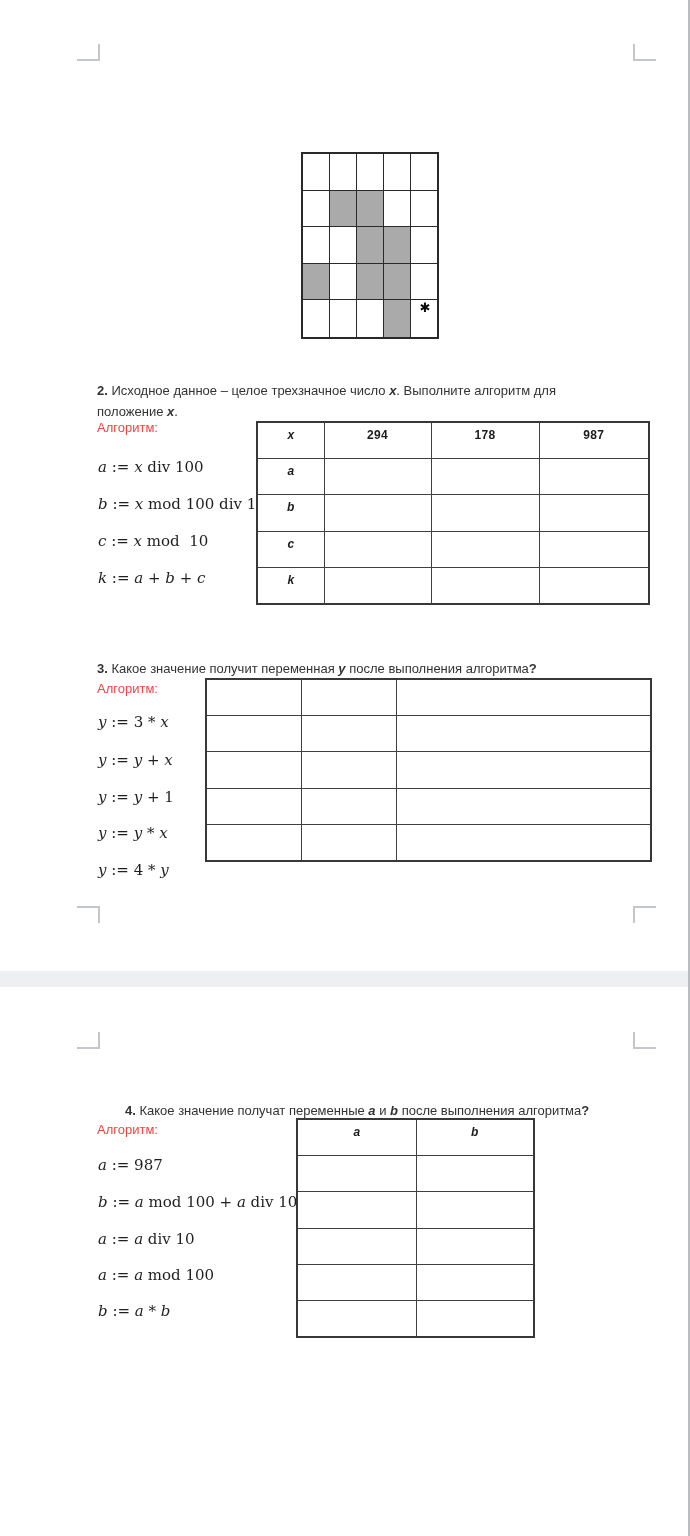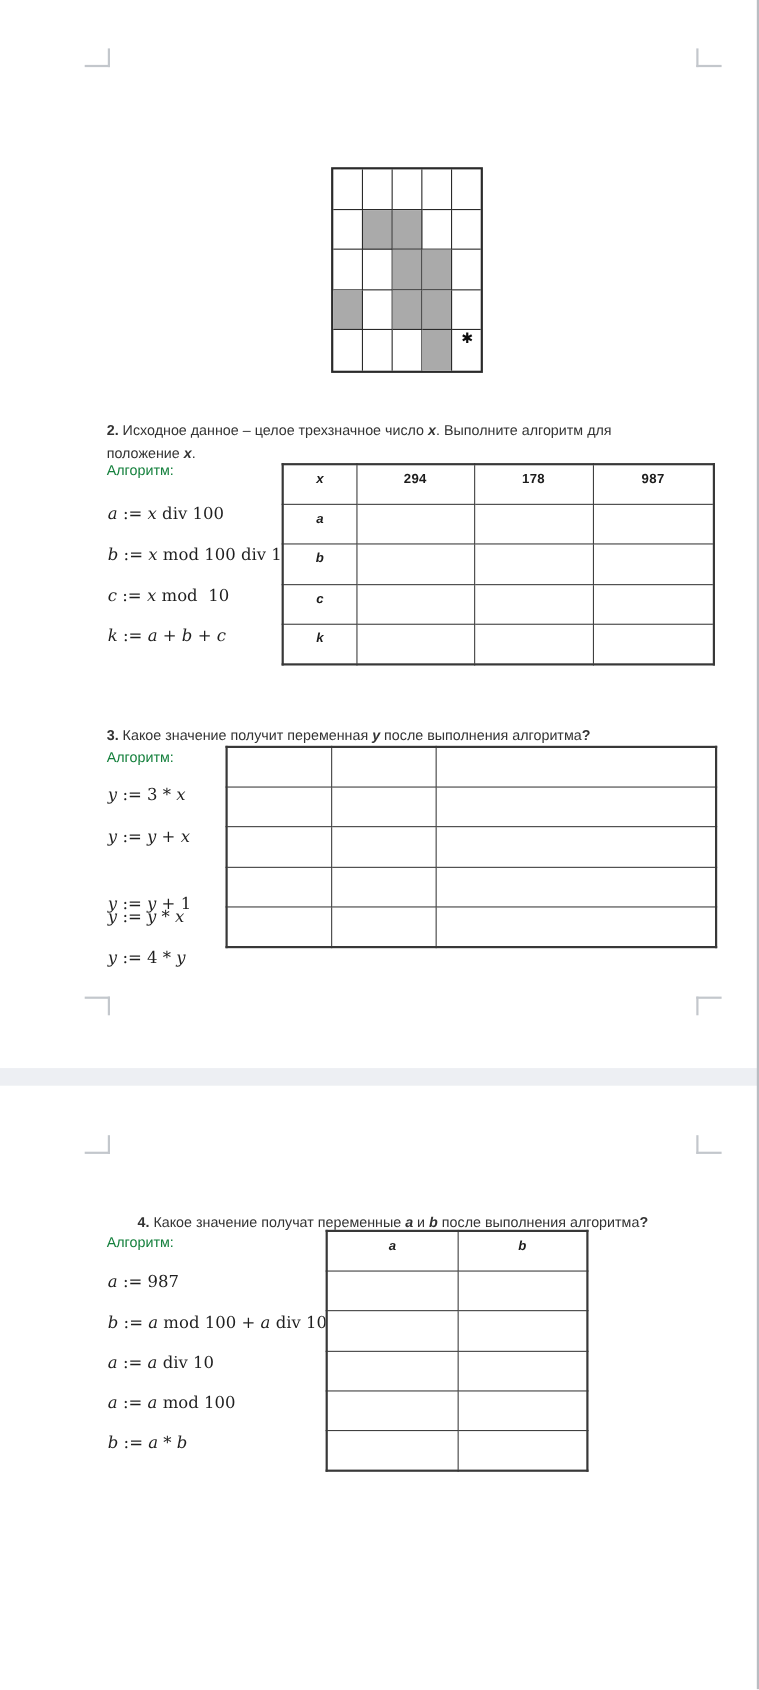--- a/index.html
+++ b/index.html
@@ -19,21 +19,21 @@
 
   .title{position:absolute;top:59px;left:0;width:690px;text-align:center;
     font-size:16px;font-weight:700;color:#272727;letter-spacing:.2px;}
 
   .para{position:absolute;left:97px;width:536px;font-size:13px;line-height:21px;color:#333;}
   .para .num{font-weight:700;font-style:normal;}
   .var{font-weight:700;font-style:italic;}
   .bold{font-weight:700;}
   .nowrap{white-space:nowrap;width:580px;}
 
-  .alg-label{position:absolute;left:97px;font-size:13px;color:#15803d;}
+  .alg-label{position:absolute;left:97px;font-size:13px;color:#ef4444;}
 
   .alg{position:absolute;left:98px;font-family:"DejaVu Serif","Liberation Serif",serif;
     font-size:15px;color:#1f1f1f;white-space:pre;}
   .alg i{font-family:"DejaVu Serif","Liberation Serif",serif;}
 
   
   .robot-grid{position:absolute;left:301px;top:152px;display:grid;
     grid-template-columns:repeat(5,26.9px);grid-auto-rows:36.6px;
     border:2px solid #2a2a2a;background:#ffffff;}
   .robot-grid .cell{border-right:1.6px solid #2a2a2a;border-bottom:1.6px solid #2a2a2a;position:relative;}
@@ -144,21 +144,21 @@
   </tbody>
     </table>
 
   <p class="para nowrap" style="top:645px;">
     <span class="num">3.</span><span> Какое значение получит переменная </span><span class="var">y</span><span> после выполнения алгоритма</span><span class="bold">?</span>
   </p>
 
   <div class="alg-label" style="top:681px;">Алгоритм:</div>
   <div class="alg" style="top:713px;"><i>y</i> := 3 * <i>x</i></div>
   <div class="alg" style="top:751px;"><i>y</i> := <i>y</i> + <i>x</i></div>
-  <div class="alg" style="top:812px;"><i>y</i> := <i>y</i> + 1</div>
+  <div class="alg" style="top:788px;"><i>y</i> := <i>y</i> + 1</div>
   <div class="alg" style="top:824px;"><i>y</i> := <i>y</i> * <i>x</i></div>
   <div class="alg" style="top:861px;"><i>y</i> := 4 * <i>y</i></div>
 
   <table class="qtable" style="left:205px;top:678px;width:445px;">
     <colgroup>
         <col style="width:95px">
         <col style="width:95px">
         <col style="width:255px">
       </colgroup>
     <tbody>

